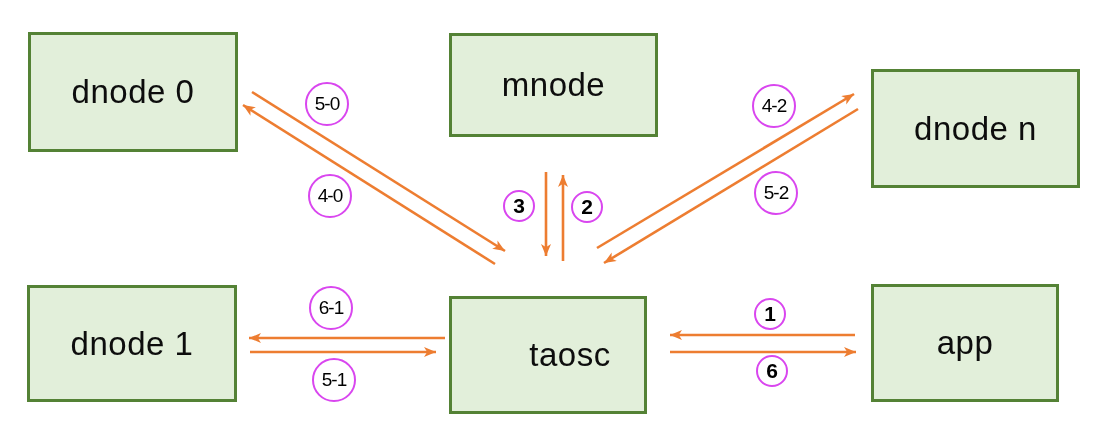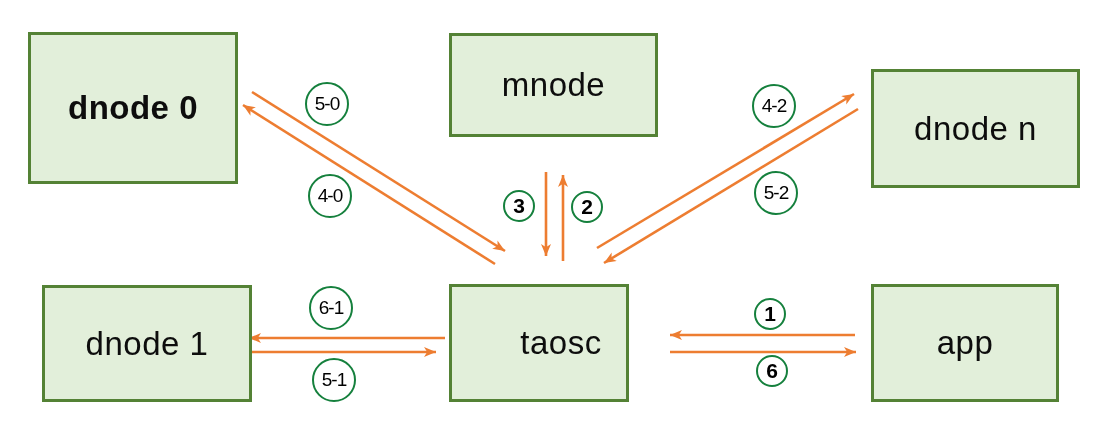--- a/index.html
+++ b/index.html
@@ -16,36 +16,36 @@
     box-sizing: border-box;
     background: var(--node-fill, #e2efda);
     border: 3px solid var(--node-border, #548235);
     display: flex;
     align-items: center;
     justify-content: center;
     font-size: 33px;
     color: #0d0d0d;
     letter-spacing: 0.5px;
   }
-  #node-dnode0 { left: 28px;  top: 32px;  width: 210px; height: 152px; font-weight: bold; }
+  #node-dnode0 { left: 28px;  top: 32px;  width: 210px; height: 120px; }
   #node-mnode  { left: 449px; top: 33px;  width: 209px; height: 104px; }
   #node-dnoden { left: 871px; top: 32px;  width: 209px; height: 119px; margin-top: 37px; }
-  #node-dnode1 { left: 42px;  top: 285px; width: 210px; height: 117px; }
-  #node-taosc  { left: 449px; top: 284px; width: 180px; height: 118px; padding-left: 44px; }
+  #node-dnode1 { left: 27px;  top: 285px; width: 210px; height: 117px; }
+  #node-taosc  { left: 449px; top: 296px; width: 198px; height: 118px; padding-left: 44px; }
   #node-app    { left: 871px; top: 284px; width: 188px; height: 118px; }
 
   svg.arrows { position: absolute; left: 0; top: 0; }
   .arrow { stroke: var(--arrow, #ed7d31); stroke-width: 2.6; fill: none; }
   .arrows marker path { fill: var(--arrow, #ed7d31); }
 
   .badge {
     position: absolute;
     box-sizing: border-box;
     background: #ffffff;
-    border: 2px solid #15803d;
+    border: 2px solid #d946ef;
     border-radius: 50%;
     display: flex;
     align-items: center;
     justify-content: center;
     color: #000000;
   }
   .badge.multi  { width: 44px; height: 44px; font-size: 19px; letter-spacing: -1px; }
   .badge.single { width: 32px; height: 32px; font-size: 21px; border-width: 2.5px; font-weight: 600; }
 
   #badge-5-0 { left: 305px; top: 82px;  }

